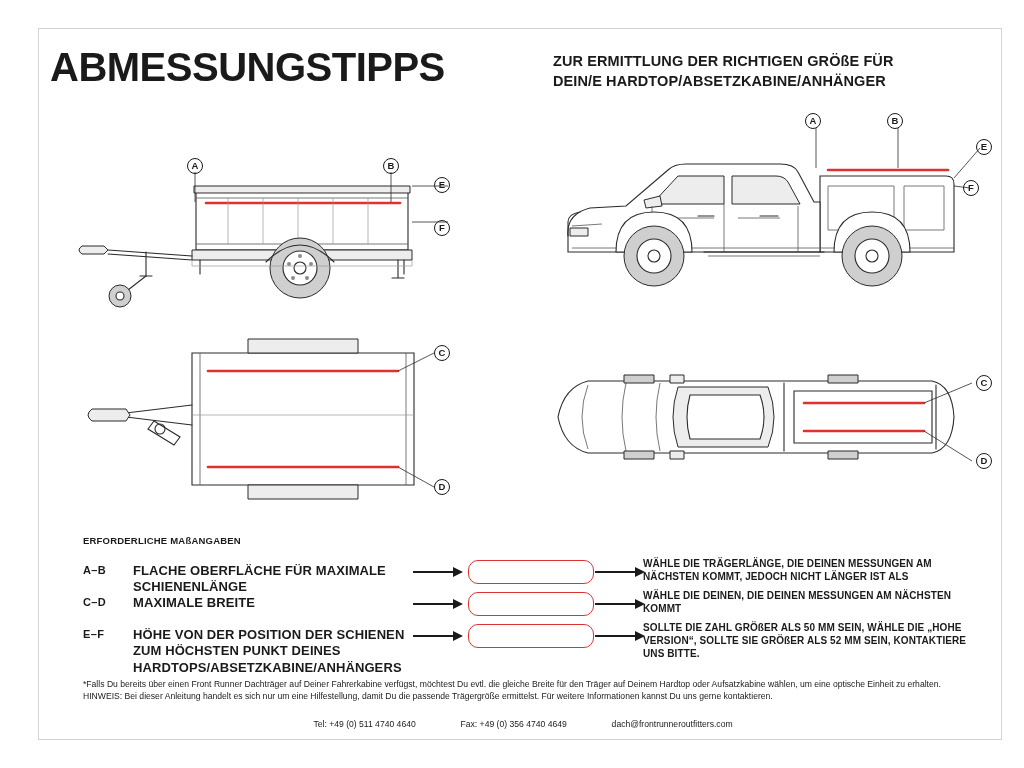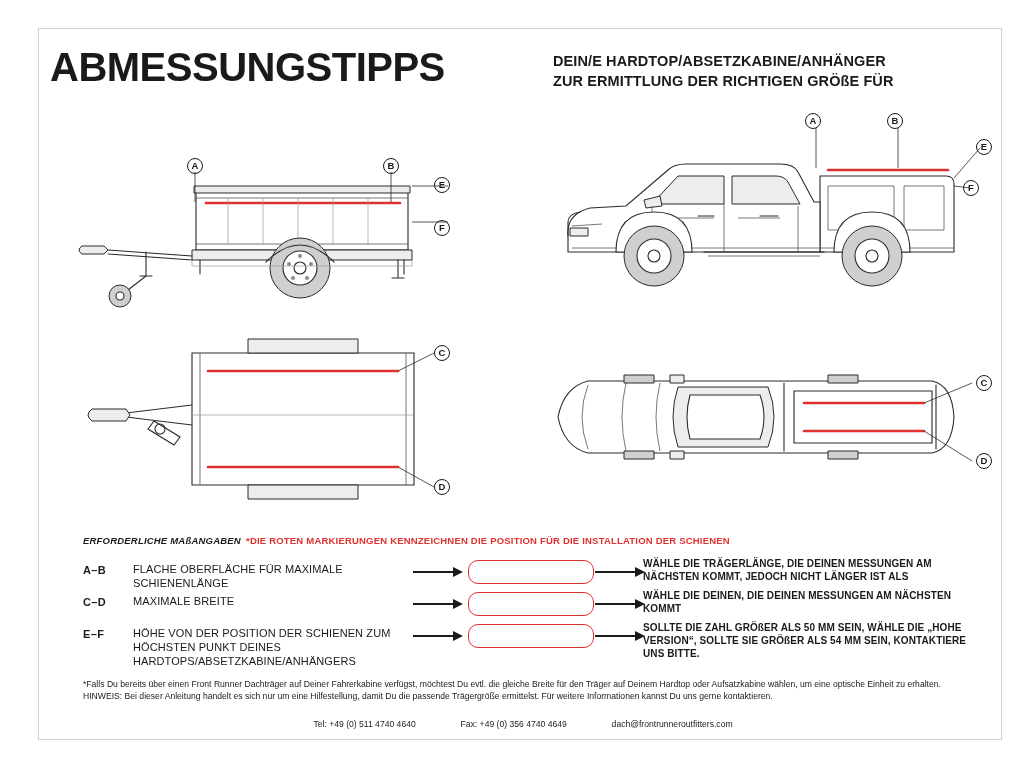--- a/index.html
+++ b/index.html
@@ -38,35 +38,35 @@
   
   .badge{
     position:absolute;width:16px;height:16px;border-radius:50%;
     background:#ffffff;border:1.3px solid #1a1a1a;
     font-size:9.5px;font-weight:bold;line-height:14px;text-align:center;
     box-sizing:border-box;
   }
   
   .legend-head{
     position:absolute;left:75px;top:535px;
-    font-size:9.5px;font-weight:bold;letter-spacing:0.2px;font-style:italic;
+    font-size:9.5px;font-weight:bold;letter-spacing:0.2px;
   }
   .legend-note{
     position:absolute;left:238px;top:535px;
     font-size:9.5px;font-weight:bold;color:#e03131;letter-spacing:0.2px;
   }
   .rowset{position:absolute;left:75px;top:560px;width:880px;}
   .row{position:relative;height:32px;}
   .row .code{
     position:absolute;left:0;top:4px;width:46px;
     font-size:11px;font-weight:bold;letter-spacing:0.4px;
   }
   .row .desc{
     position:absolute;left:50px;top:3px;width:275px;
-    font-size:11px;font-weight:normal;line-height:1.25;letter-spacing:0.1px;
+    font-size:13px;font-weight:bold;line-height:1.25;letter-spacing:0.1px;
   }
   .row .arrow1{position:absolute;left:330px;top:6px;width:60px;height:12px;}
   .row .field{
     position:absolute;left:385px;top:0px;width:120px;height:20px;
     border:1.2px solid #e03131;border-radius:10px;background:#fff;
   }
   .row .arrow2{position:absolute;left:512px;top:6px;width:60px;height:12px;}
   .row .result{
     position:absolute;left:560px;top:-2px;width:330px;
     font-size:10px;font-weight:bold;line-height:1.28;letter-spacing:0.1px;
@@ -89,22 +89,22 @@
 </style>
 </head>
 <body>
 
 <div class="sheet">
 
   <div class="border-frame"></div>
 
   <div class="title">ABMESSUNGSTIPPS</div>
   <div class="subtitle">
+    <div>ZUR ERMITTLUNG DER RICHTIGEN GRÖßE FÜR</div>
     <div>DEIN/E HARDTOP/ABSETZKABINE/ANHÄNGER</div>
-    <div>ZUR ERMITTLUNG DER RICHTIGEN GRÖßE FÜR</div>
   </div>
 
   <div class="draw" style="left:60px;top:150px;width:420px;height:170px;">
     <svg width="420" height="170" viewBox="0 0 420 170">
 
       <path class="fillw" d="M128 42 L340 42 L340 100 L128 100 Z"></path>
       <path class="ln-thin" d="M128 48 L340 48 M128 94 L340 94"></path>
 
       <path class="fillg" d="M126 36 L342 36 L342 43 L126 43 Z"></path>
 
@@ -274,21 +274,20 @@
   <div class="badge" style="left:968px;top:453px;">D</div>
 
   <div class="draw" style="left:520px;top:325px;width:460px;height:185px;pointer-events:none;">
     <svg width="460" height="185" viewBox="0 0 460 185">
       <path class="lead" d="M396 78 L444 58"></path>
       <path class="lead" d="M396 106 L444 136"></path>
     </svg>
   </div>
 
   <div class="legend-head">ERFORDERLICHE MAßANGABEN</div>
-  <div class="legend-note">*DIE ROTEN MARKIERUNGEN KENNZEICHNEN DIE POSITION FÜR DIE INSTALLATION DER SCHIENEN</div>
 
   <div class="rowset">
 
     <div class="row">
       <div class="code">A–B</div>
       <div class="desc">FLACHE OBERFLÄCHE FÜR MAXIMALE SCHIENENLÄNGE</div>
       <div class="arrow1">
         <svg class="arrowsvg" viewBox="0 0 60 12">
             <path d="M0 6 L40 6" stroke="#1a1a1a" stroke-width="2" fill="none"></path>
             <path d="M40 1 L50 6 L40 11 Z" fill="#1a1a1a"></path>
@@ -332,21 +331,21 @@
             <path d="M40 1 L50 6 L40 11 Z" fill="#1a1a1a"></path>
           </svg>
       </div>
       <input class="field" type="text" value="" placeholder="" style="">
       <div class="arrow2">
         <svg class="arrowsvg" viewBox="0 0 60 12">
             <path d="M0 6 L40 6" stroke="#1a1a1a" stroke-width="2" fill="none"></path>
             <path d="M40 1 L50 6 L40 11 Z" fill="#1a1a1a"></path>
           </svg>
       </div>
-      <div class="result">SOLLTE DIE ZAHL GRÖßER ALS 50 MM SEIN, WÄHLE DIE „HOHE VERSION“, SOLLTE SIE GRÖßER ALS 54 MM SEIN, KONTAKTIERE UNS BITTE.</div>
+      <div class="result">SOLLTE DIE ZAHL GRÖßER ALS 50 MM SEIN, WÄHLE DIE „HOHE VERSION“, SOLLTE SIE GRÖßER ALS 52 MM SEIN, KONTAKTIERE UNS BITTE.</div>
     </div>
 
   </div>
 
   <div class="footnote">*Falls Du bereits über einen Front Runner Dachträger auf Deiner Fahrerkabine verfügst, möchtest Du evtl. die gleiche Breite für den Träger auf Deinem Hardtop oder Aufsatzkabine wählen, um eine optische Einheit zu erhalten.</div>
   <div class="hint">HINWEIS: Bei dieser Anleitung handelt es sich nur um eine Hilfestellung, damit Du die passende Trägergröße ermittelst. Für weitere Informationen kannst Du uns gerne kontaktieren.</div>
 
   <div class="contact">
     <span>Tel: +49 (0) 511 4740 4640</span>
     <span class="c-gap"></span>

